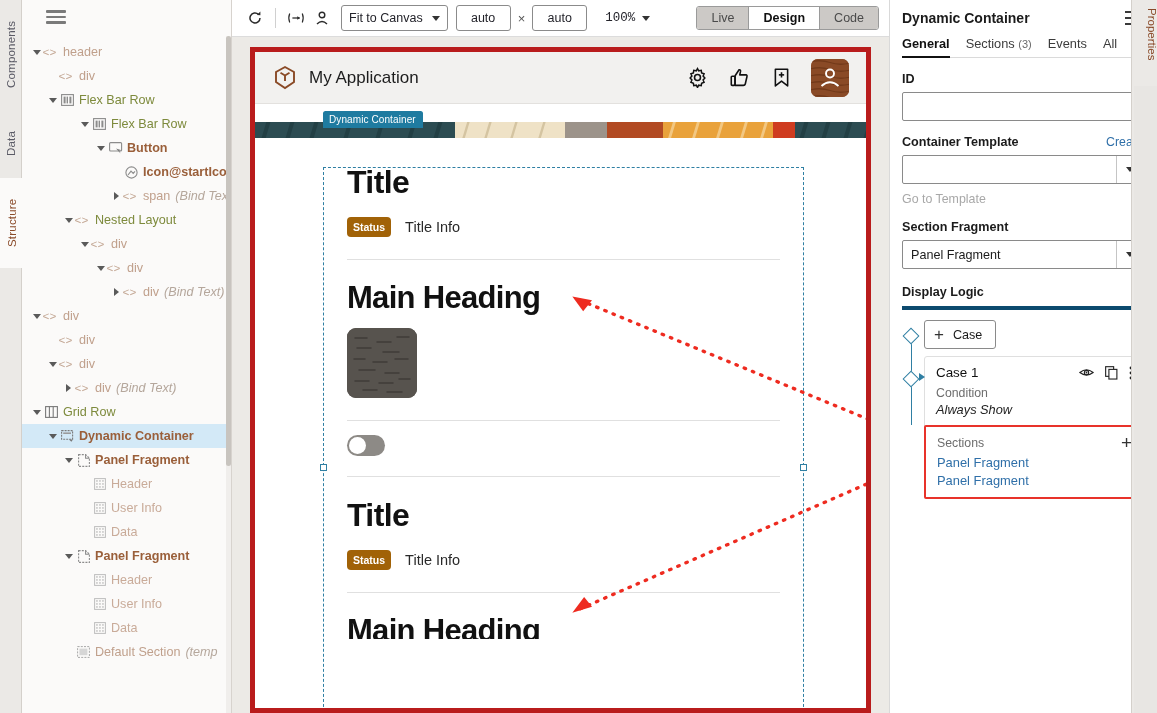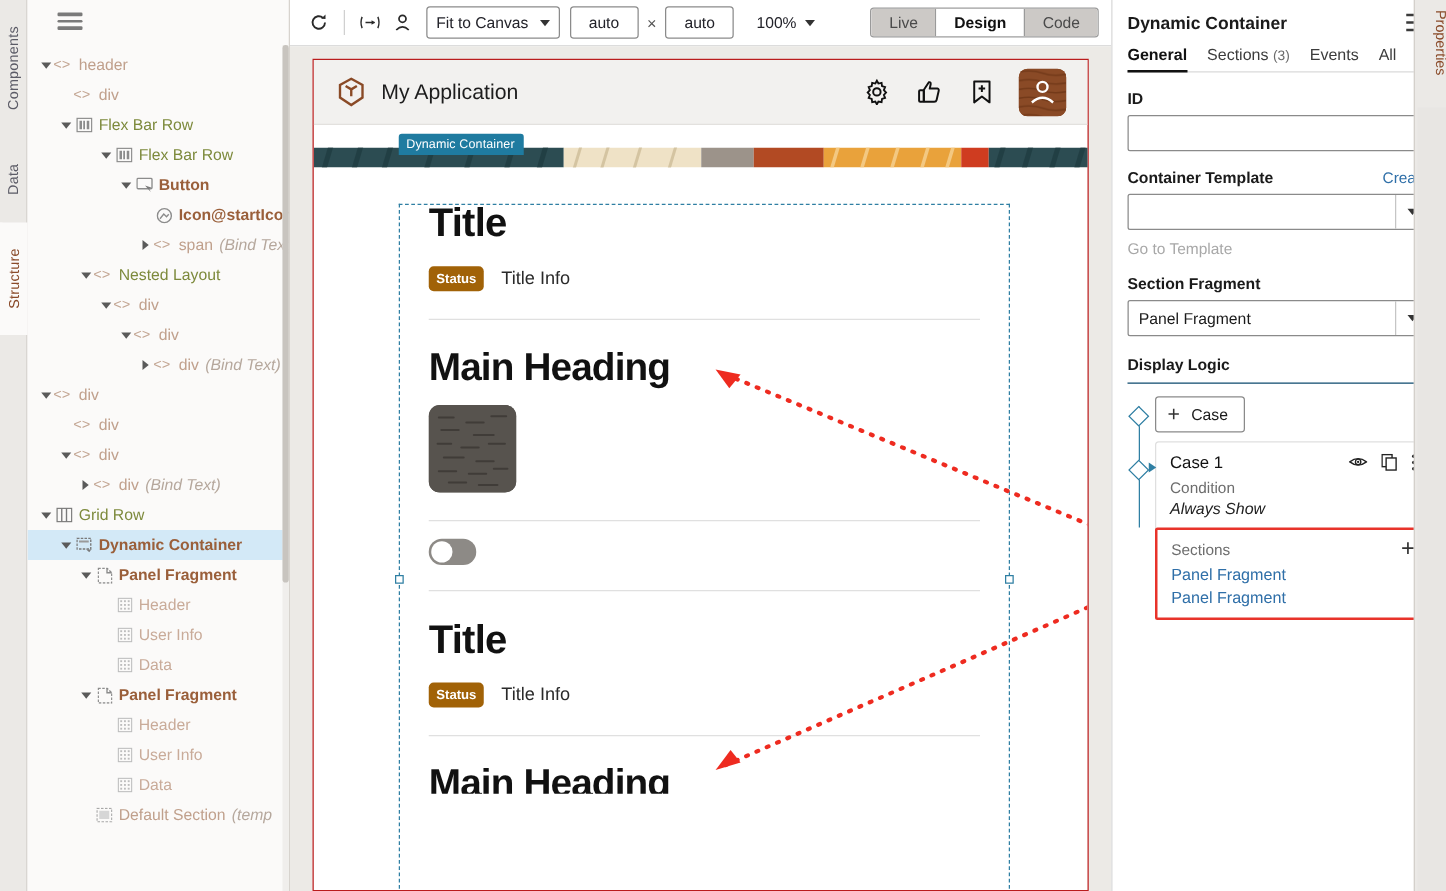--- a/index.html
+++ b/index.html
@@ -93,32 +93,32 @@
   }
   .caretd { width:0; height:0; border-left:4.5px solid transparent; border-right:4.5px solid transparent;
       border-top:5px solid #333; }
   .numbox {
     height:26px; width:55px; border:1px solid #8b8b8b; border-radius:3px; background:#fff;
     display:flex; align-items:center; justify-content:center; font-size:12.5px; color:#23232a;
     margin-left:8px;
   }
   .xsym { margin:0 7px; color:#555; font-size:13px; }
   .zoomwrap { display:flex; align-items:center; gap:7px; margin-left:18px; font-size:12.5px;
-      color:#23232a; cursor:pointer; }
+      color:#23232a; cursor:pointer;font-family:Liberation Mono, monospace; }
   .modeseg { display:flex; margin-left:auto; border:1px solid #9a9a9a; border-radius:3px; overflow:hidden; }
   .modeseg div {
     padding:4px 14px; font-size:12.5px; background:#ccc9c6; color:#4a4a4a; cursor:pointer;
     border-right:1px solid #9a9a9a;
   }
   .modeseg div:last-child { border-right:0; }
   .modeseg div.active { background:#ffffff; color:#111; font-weight:bold; }
 
   .canvaswrap { flex:1; background:#eceae6; position:relative; overflow:hidden;
       padding:10px 18px 0 18px; }
-  .device { background:#ffffff; border:1px solid #b91c1c; height:100%; position:relative;
+  .device { background:#ffffff; border:5px solid #b91c1c; height:100%; position:relative;
       overflow:hidden; }
 
   .apphdr { height:52px; background:#f2f1ef; border-bottom:1px solid #e3e1de;
       display:flex; align-items:center; padding:0 17px; }
   .applogo { width:26px; height:26px; margin-right:11px; flex:0 0 26px; }
   .apptitle { font-size:17px; color:#1d1d1d; }
   .hdricons { margin-left:auto; display:flex; align-items:center; gap:17px; }
   .hicon { width:25px; height:25px; display:flex; align-items:center; justify-content:center;
       color:#111; cursor:pointer; }
   .avatar { width:38px; height:38px; border-radius:7px; overflow:hidden;
@@ -178,21 +178,21 @@
   .flink { margin-left:auto; color:#2f6fa8; font-weight:normal; font-size:12.3px; cursor:pointer; }
   .finput { height:29px; border:1px solid #8a8a8a; border-radius:2px; background:#fff;
       margin-bottom:14px; display:flex; align-items:center; padding:0 8px; font-size:12.6px; }
   .fselect { height:29px; border:1px solid #8a8a8a; border-radius:2px; background:#fff;
       margin-bottom:8px; display:flex; align-items:center; padding:0 0 0 8px; font-size:12.6px; }
   .fselect .val { flex:1; color:#1b1b1b; }
   .fselect .dd { width:26px; height:27px; border-left:1px solid #c5c5c5;
       display:flex; align-items:center; justify-content:center; cursor:pointer; }
   .fmuted { font-size:12.4px; color:#a8a8a8; margin:0 0 14px 0; }
   .seclabel { font-size:12.6px; font-weight:bold; color:#1b1b1b;
-      border-bottom:1px solid #0c4a6e; padding-bottom:7px; margin-bottom:10px; }
+      border-bottom:4px solid #0c4a6e; padding-bottom:7px; margin-bottom:10px; }
 
   .logic { position:relative; padding-left:22px; }
   .logic .spine { position:absolute; left:9px; top:8px; bottom:74px; width:1px; background:#2f7fa3; }
   .dia { position:absolute; left:3px; width:12px; height:12px; border:1.4px solid #2f7fa3;
       background:#fff; transform:rotate(45deg); }
   .dia.d1 { top:10px; }
   .dia.d2 { top:53px; }
   .diaarrow { position:absolute; left:17px; top:53px; width:0; height:0;
       border-top:4.5px solid transparent; border-bottom:4.5px solid transparent;
       border-left:6px solid #2f7fa3; }

